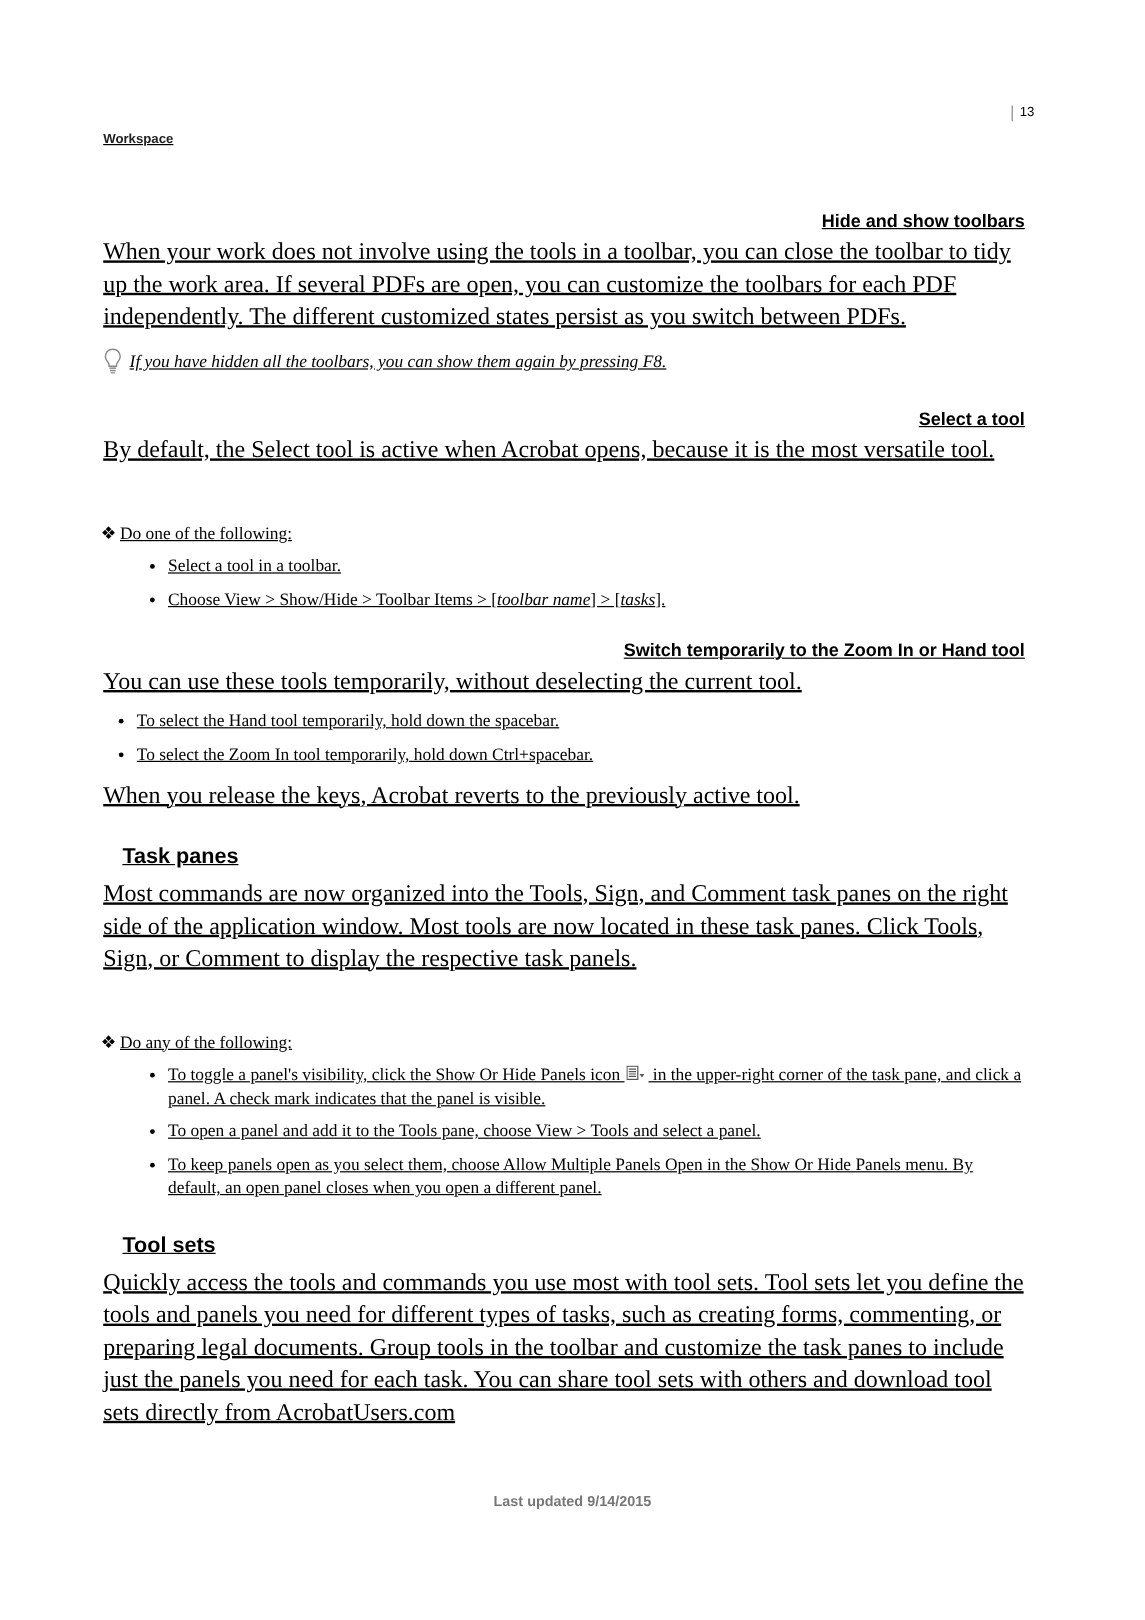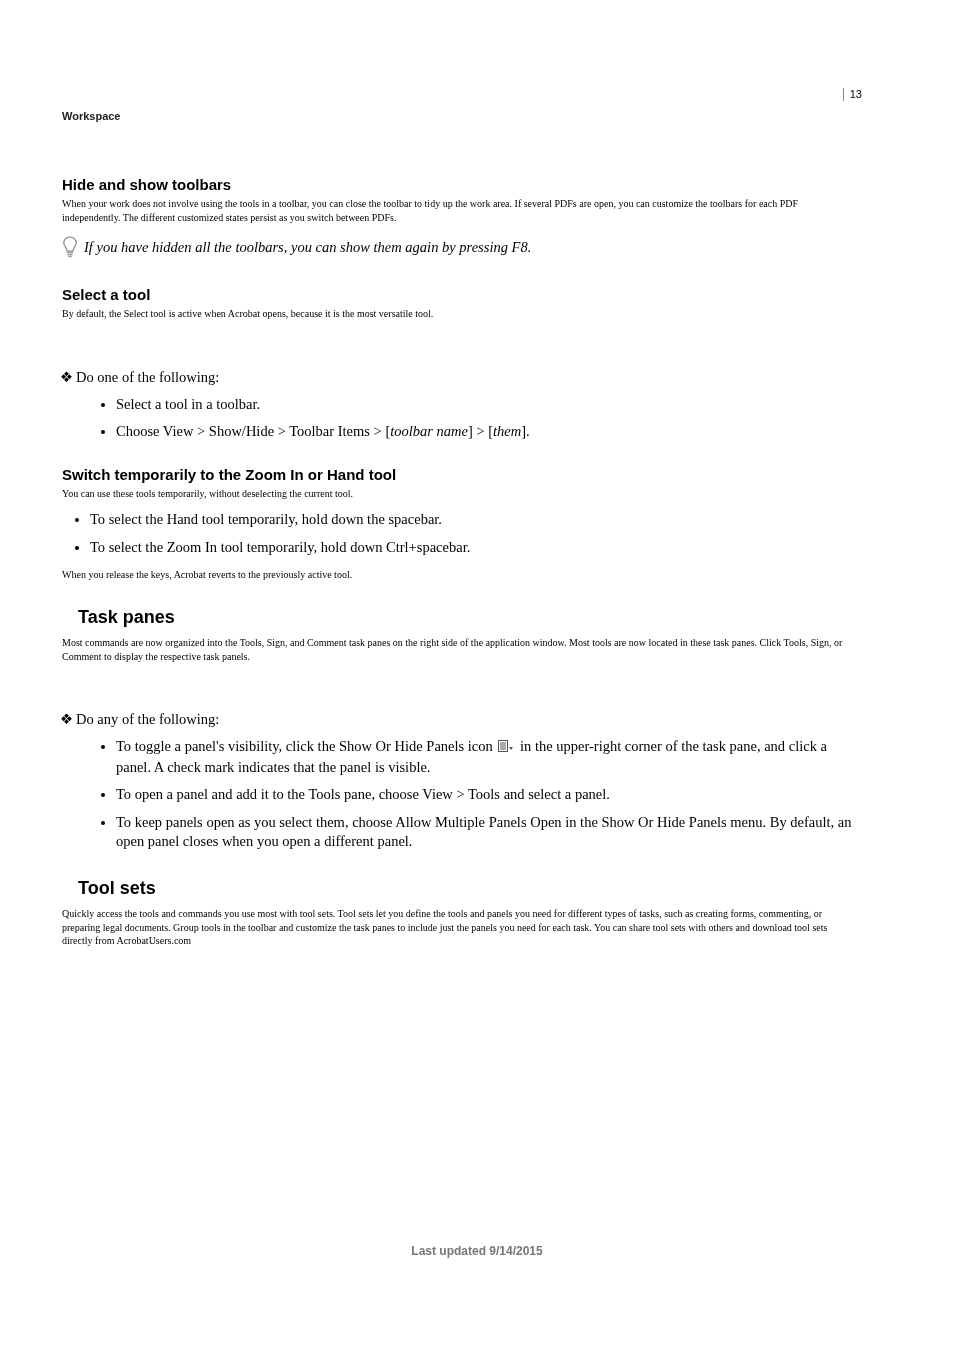--- a/index.html
+++ b/index.html
@@ -6,21 +6,22 @@
     margin: 0;
     padding: 0;
     background: #fff;
     font-family: "Minion Pro", Georgia, "Times New Roman", serif;
     color: #000;
     width: 954px;
     height: 1350px;
     position: relative;
   }
   .page {
-    padding: 110px 100px 0 62px;
+    padding: 110px 100px 0 86px;
+    text-decoration: underline;
   }
   .running-head {
     font-family: "Myriad Pro", "Segoe UI", Arial, sans-serif;
     font-weight: 700;
     font-size: 11px;
     color: #222;
     margin-bottom: 54px;
   }
   .page-number {
     position: absolute;
@@ -31,29 +32,30 @@
     font-size: 11px;
     border-left: 1px solid #888;
     padding-left: 6px;
     line-height: 1.2;
   }
   h3.section {
     font-family: "Myriad Pro", "Segoe UI", Arial, sans-serif;
     font-weight: 700;
     font-size: 15px;
     margin: 0 0 4px 0;
+    text-align: right;
   }
   h2.major {
     font-family: "Myriad Pro", "Segoe UI", Arial, sans-serif;
     font-weight: 700;
     font-size: 18px;
     margin: 26px 0 8px 16px;
   }
   p.body {
-    font-size: 10px;
+    font-size: 20px;
     line-height: 1.35;
     margin: 0 0 10px 0;
   }
   ul.bullets {
     list-style: disc;
     margin: 0 0 10px 0;
     padding-left: 28px;
   }
   ul.bullets li {
     font-size: 14.5px;
@@ -146,21 +148,21 @@
   </div>
 
   <h3 class="section">Select a tool</h3>
   <p class="body">By default, the Select tool is active when Acrobat opens, because it is the most versatile tool.</p>
   <ul class="diamond">
     <li>
       <span>Do one of the following:</span>
       <ul class="sub">
         <li>Select a tool in a toolbar.</li>
         <li>
-          <span>Choose View &gt; Show/Hide &gt; Toolbar Items &gt; [</span><span class="italic">toolbar name</span><span>] &gt; [</span><span class="italic">them</span><span>].</span>
+          <span>Choose View &gt; Show/Hide &gt; Toolbar Items &gt; [</span><span class="italic">toolbar name</span><span>] &gt; [</span><span class="italic">tasks</span><span>].</span>
         </li>
       </ul>
     </li>
   </ul>
 
   <div class="spacer-16"></div>
 
   <h3 class="section">Switch temporarily to the Zoom In or Hand tool</h3>
   <p class="body">You can use these tools temporarily, without deselecting the current tool.</p>
   <ul class="bullets">

